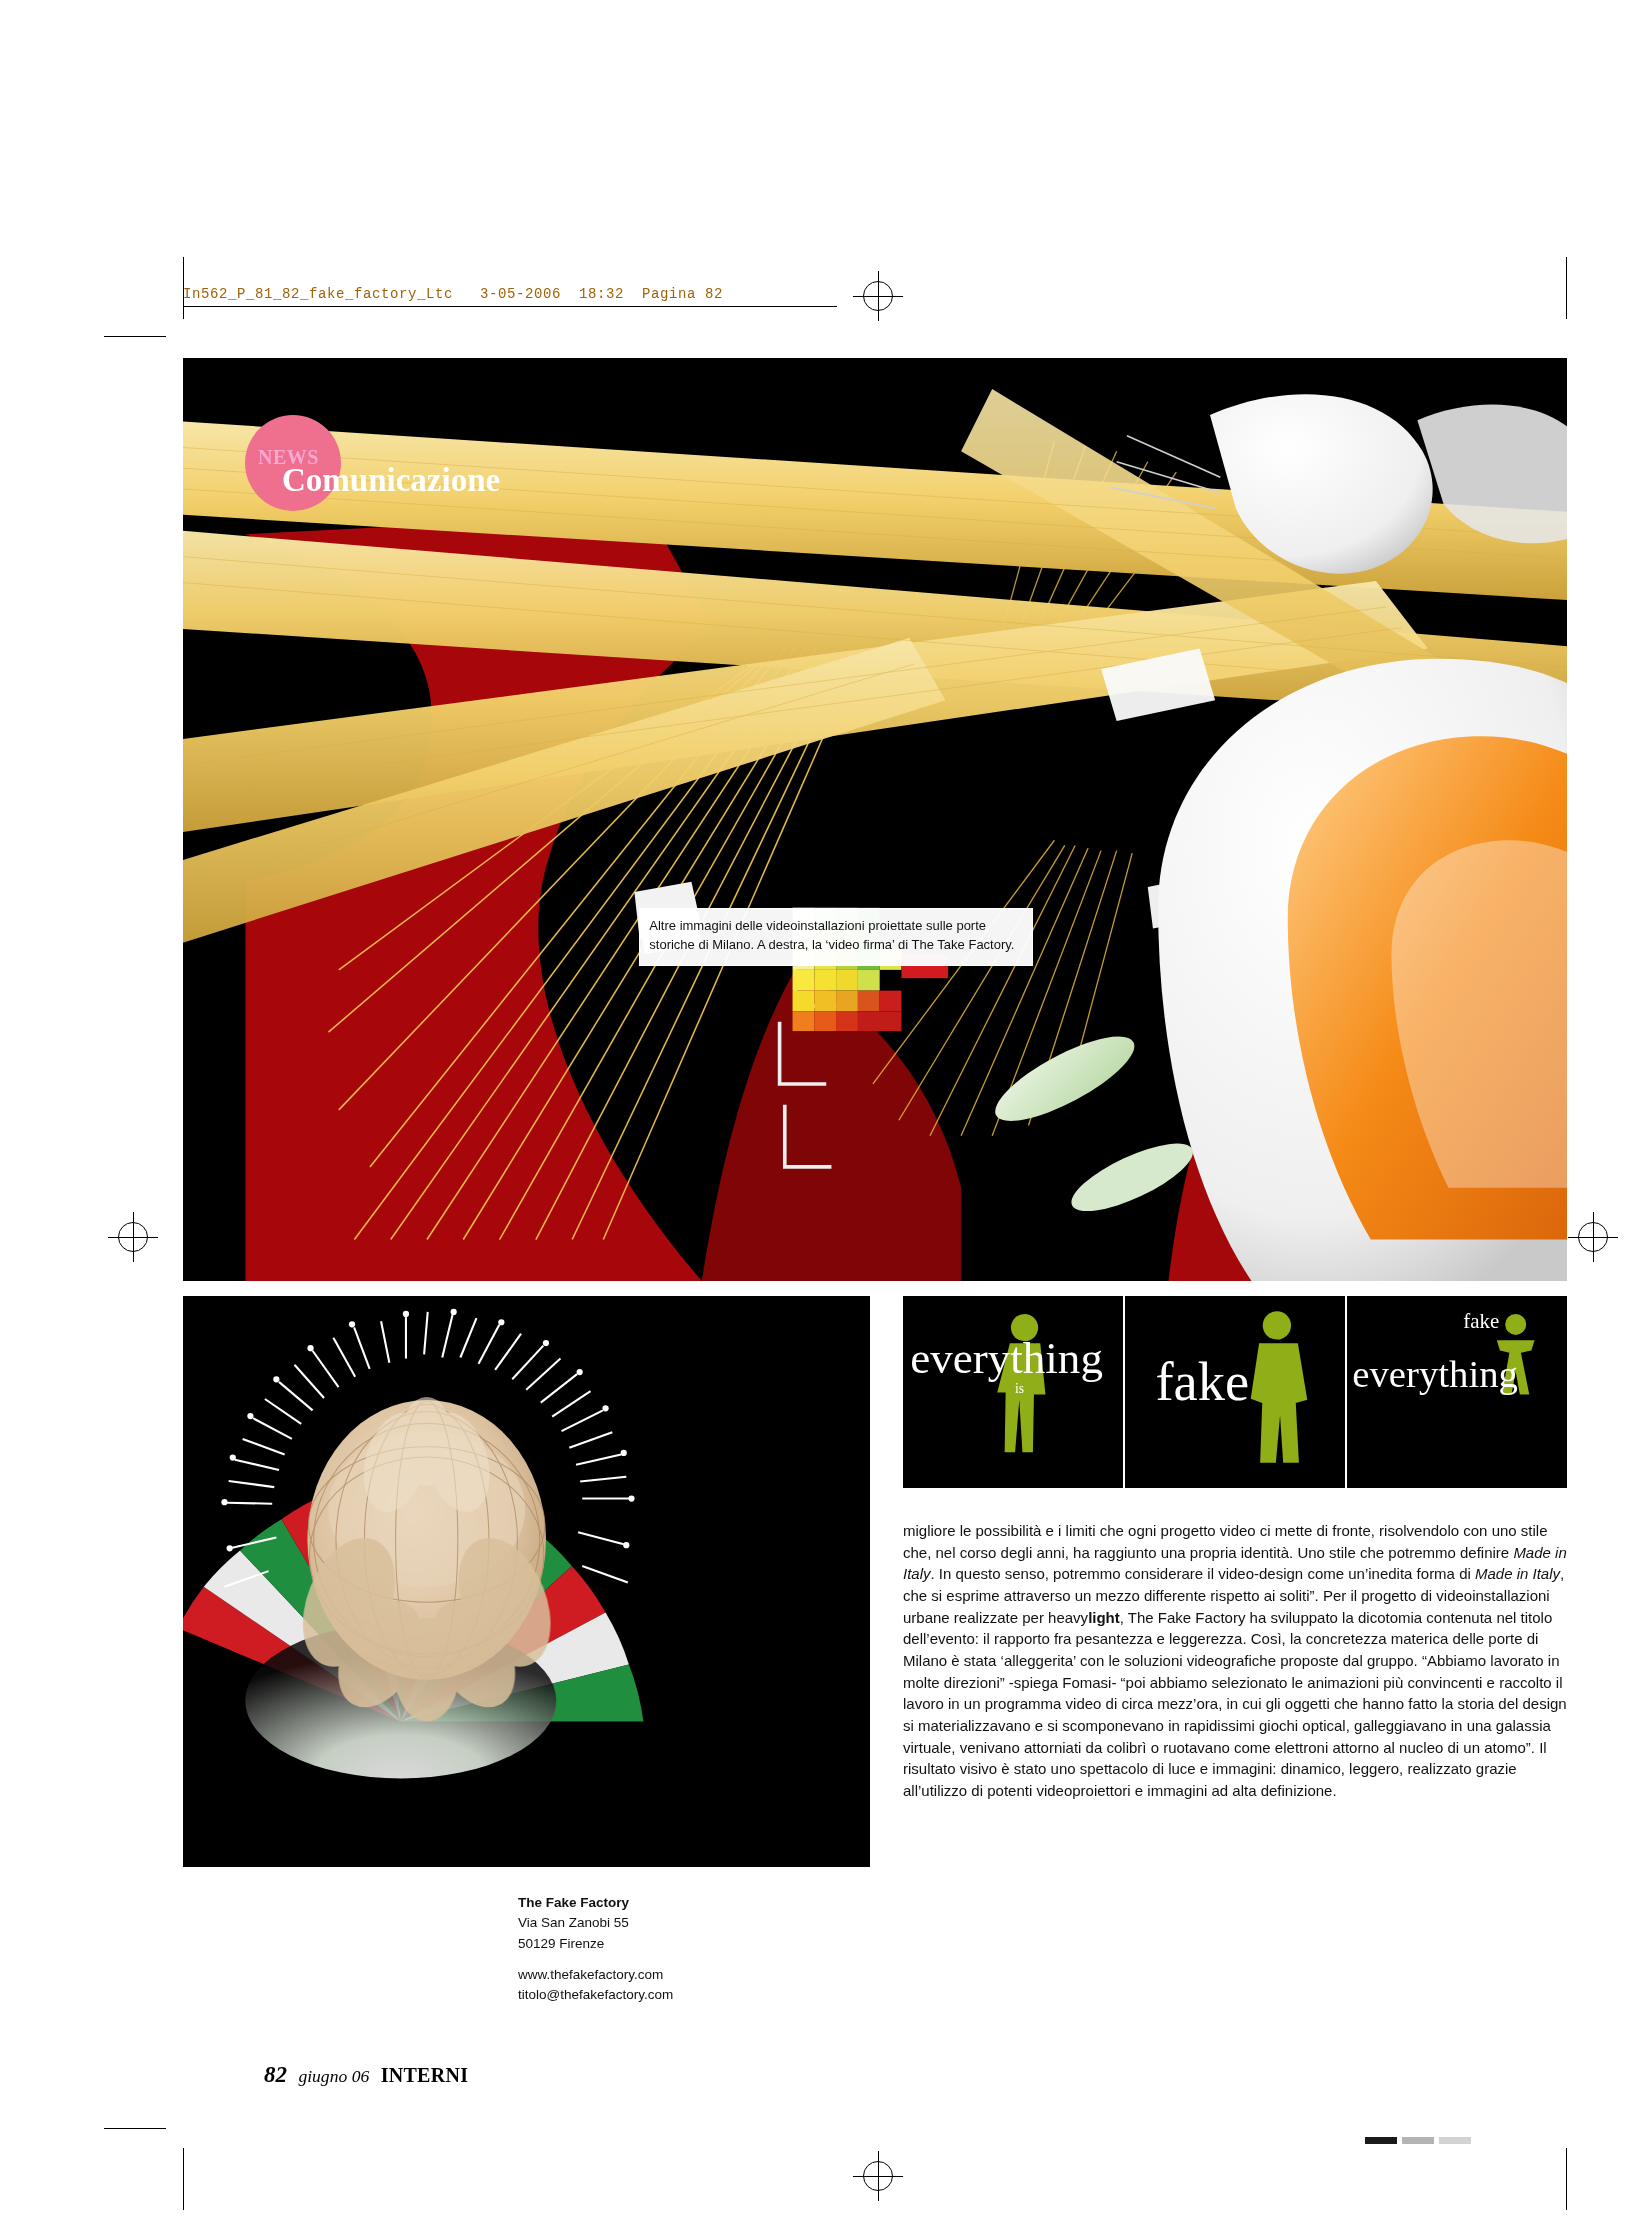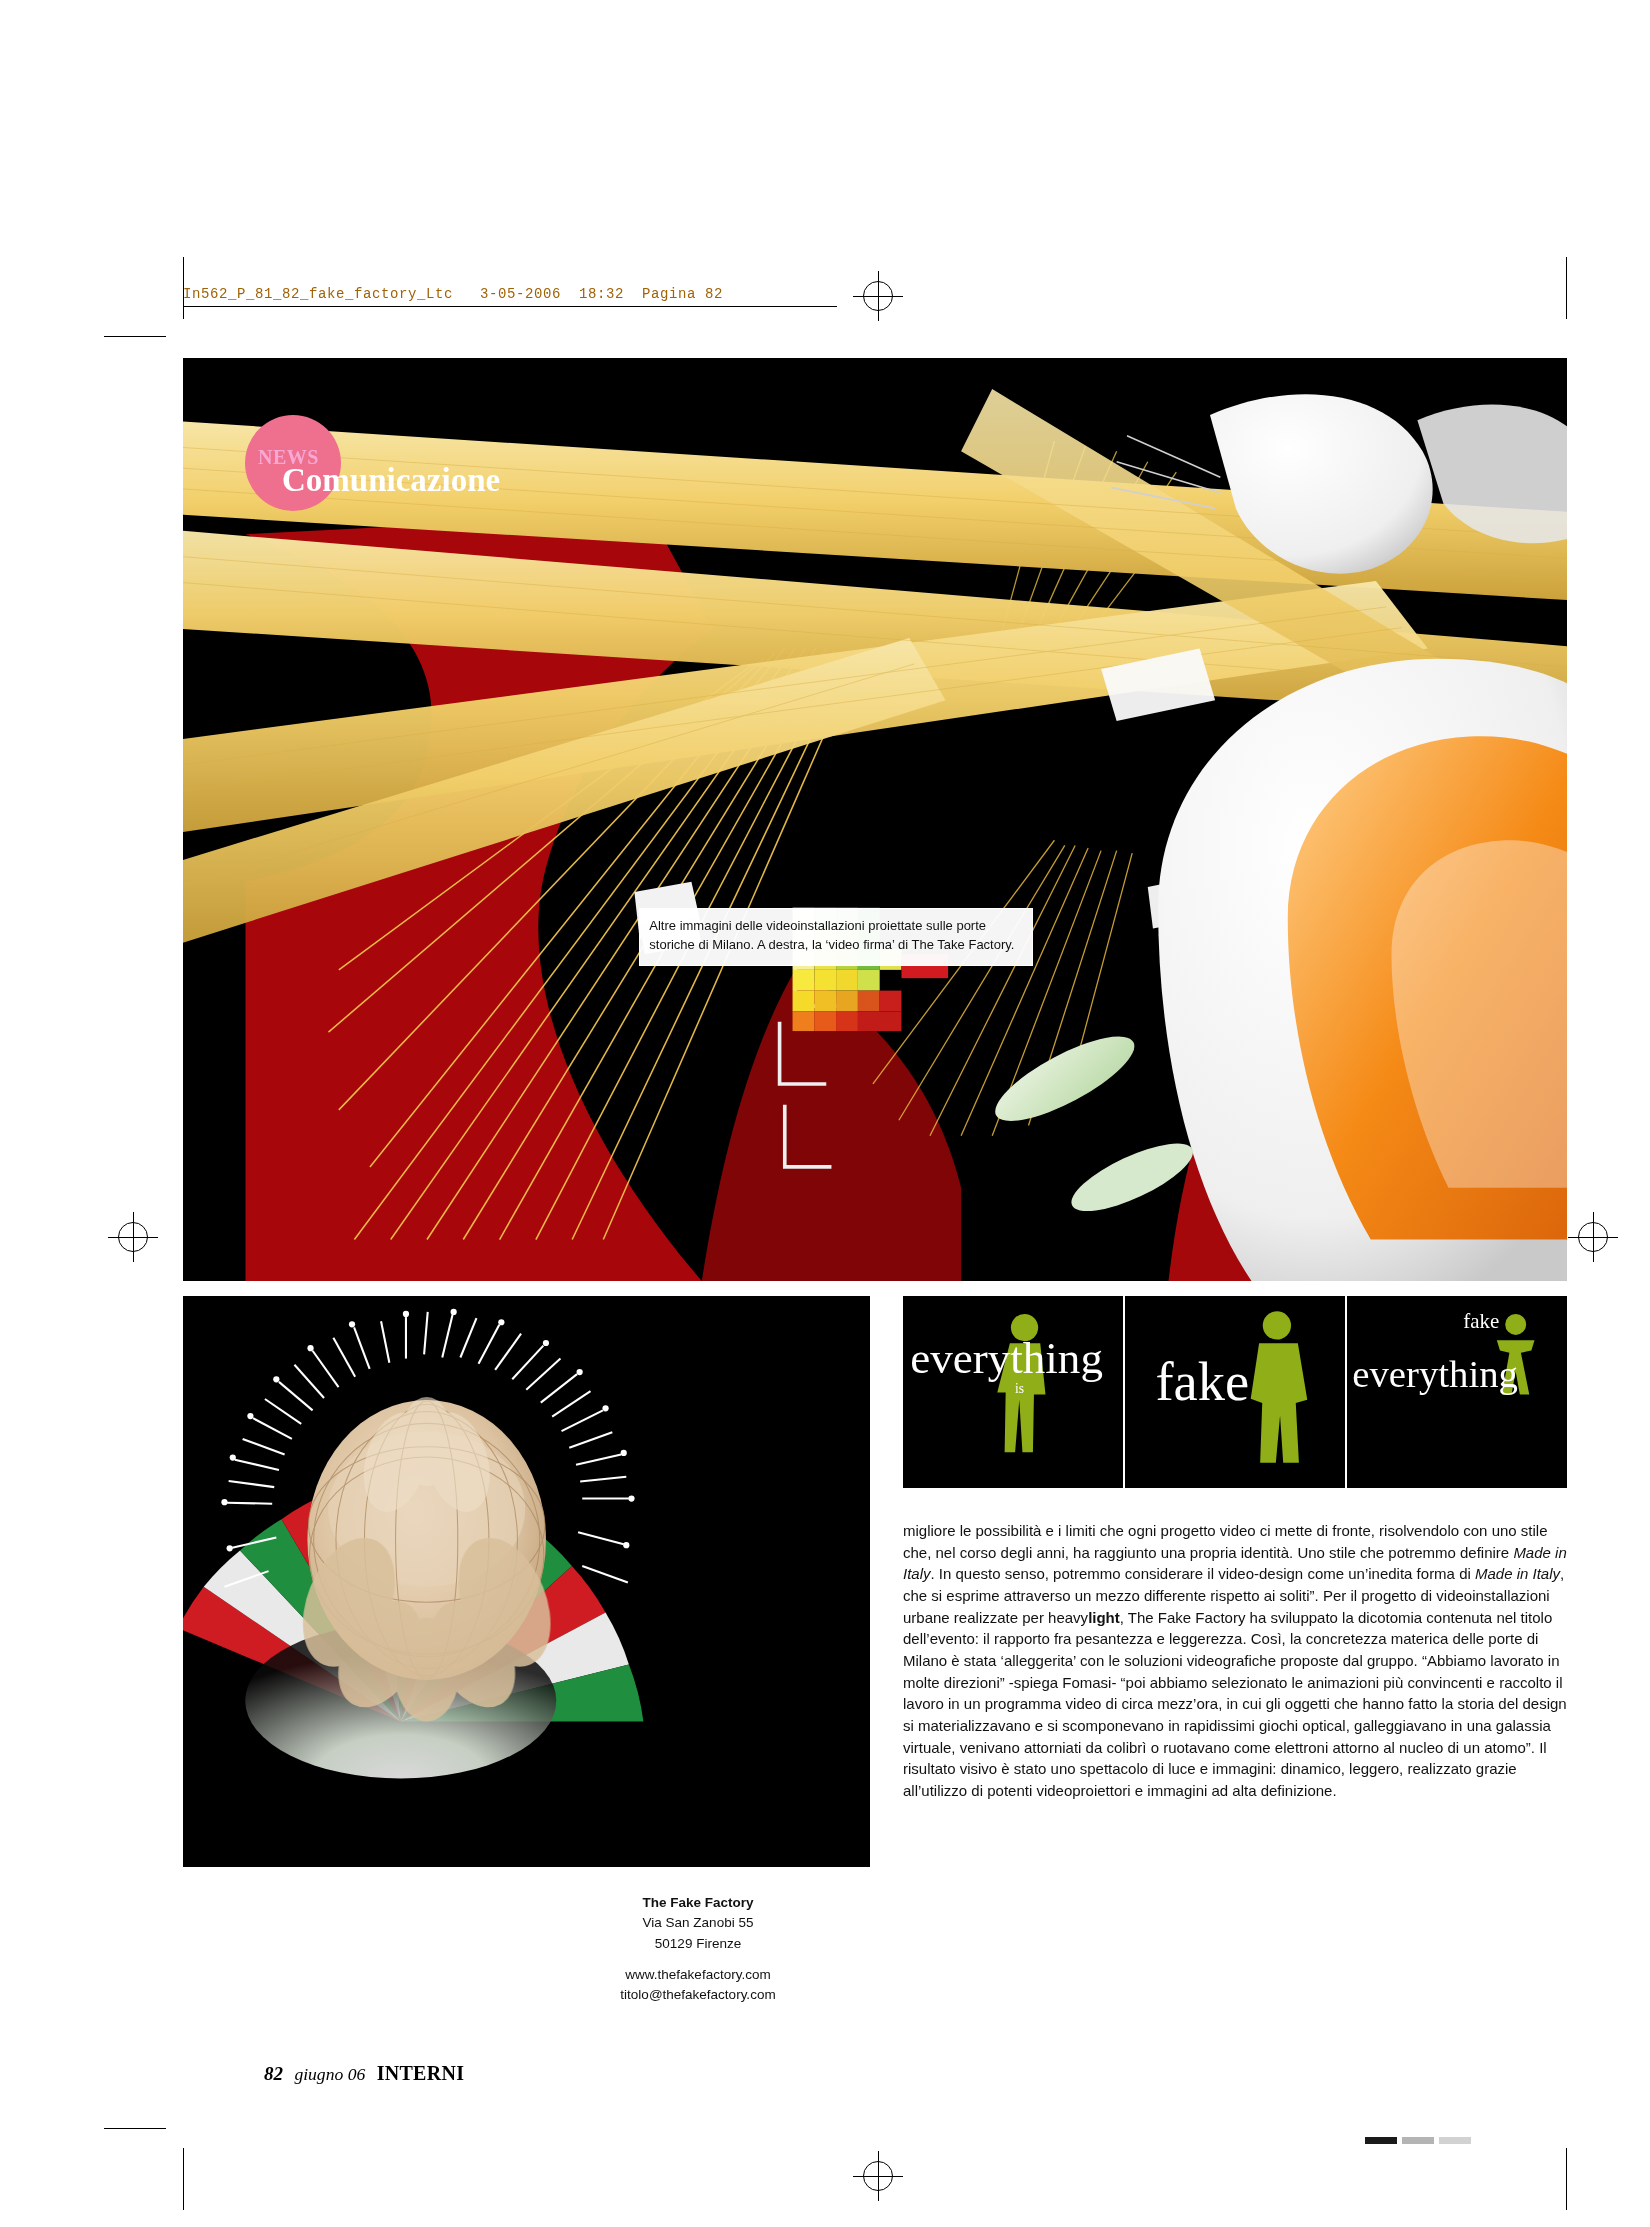--- a/index.html
+++ b/index.html
@@ -156,24 +156,24 @@
     font-size: 15px;
     line-height: 1.445;
     color: #111;
     text-align: left;
   }
   #body-col p { margin: 0; }
 
   
   #address {
     position: absolute;
-    left: 537px;
+    left: 518px;
     top: 1893px;
     width: 322px;
-    text-align: center;
+    text-align: left;
     font-size: 13.5px;
     line-height: 1.5;
     color: #111;
   }
   #address .name { font-weight: bold; }
   #address .web { margin-top: 11px; }
 
   
   #footer {
     position: absolute;
@@ -181,21 +181,21 @@
     top: 2062px;
     display: flex;
     align-items: baseline;
     gap: 11.4px;
     color: #000;
   }
   #footer .pageno {
     font-family: "Liberation Serif", serif;
     font-style: italic;
     font-weight: bold;
-    font-size: 19px;
+    font-size: 23px;
   }
   #footer .issue {
     font-family: "Liberation Serif", serif;
     font-style: italic;
     font-size: 17.6px;
   }
   #footer .mag {
     font-family: "Liberation Serif", serif;
     font-weight: bold;
     font-size: 20px;

